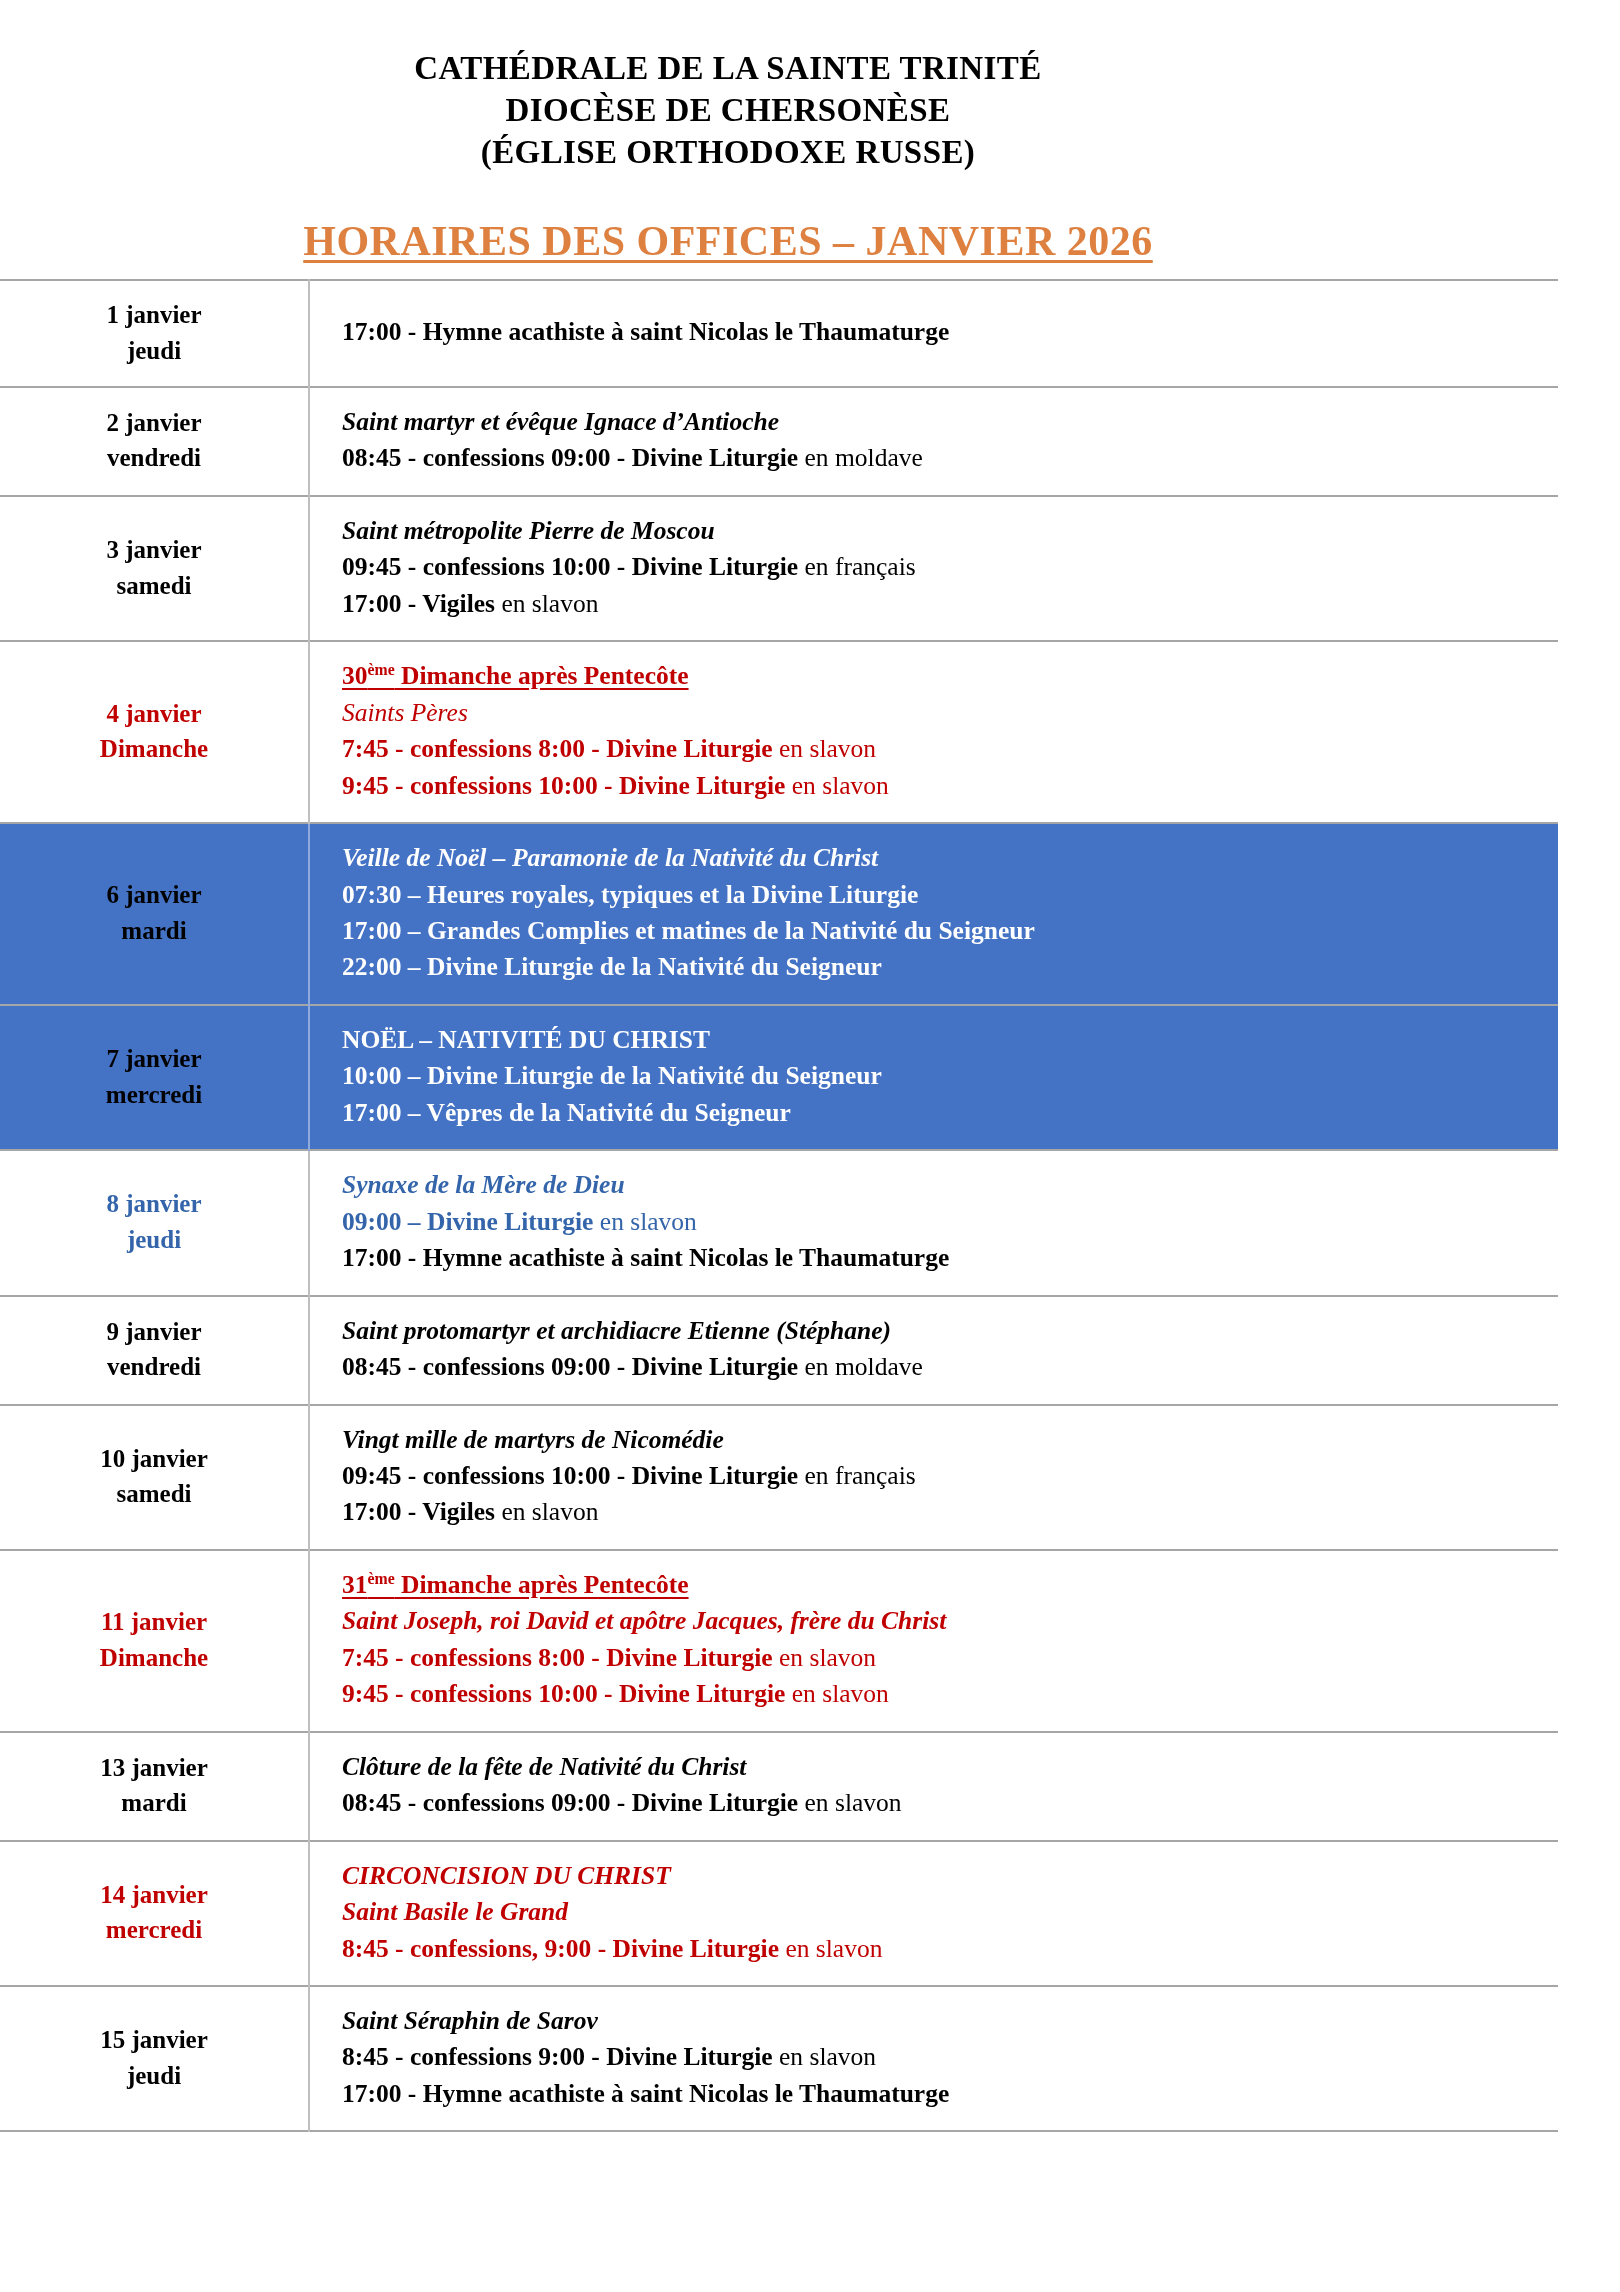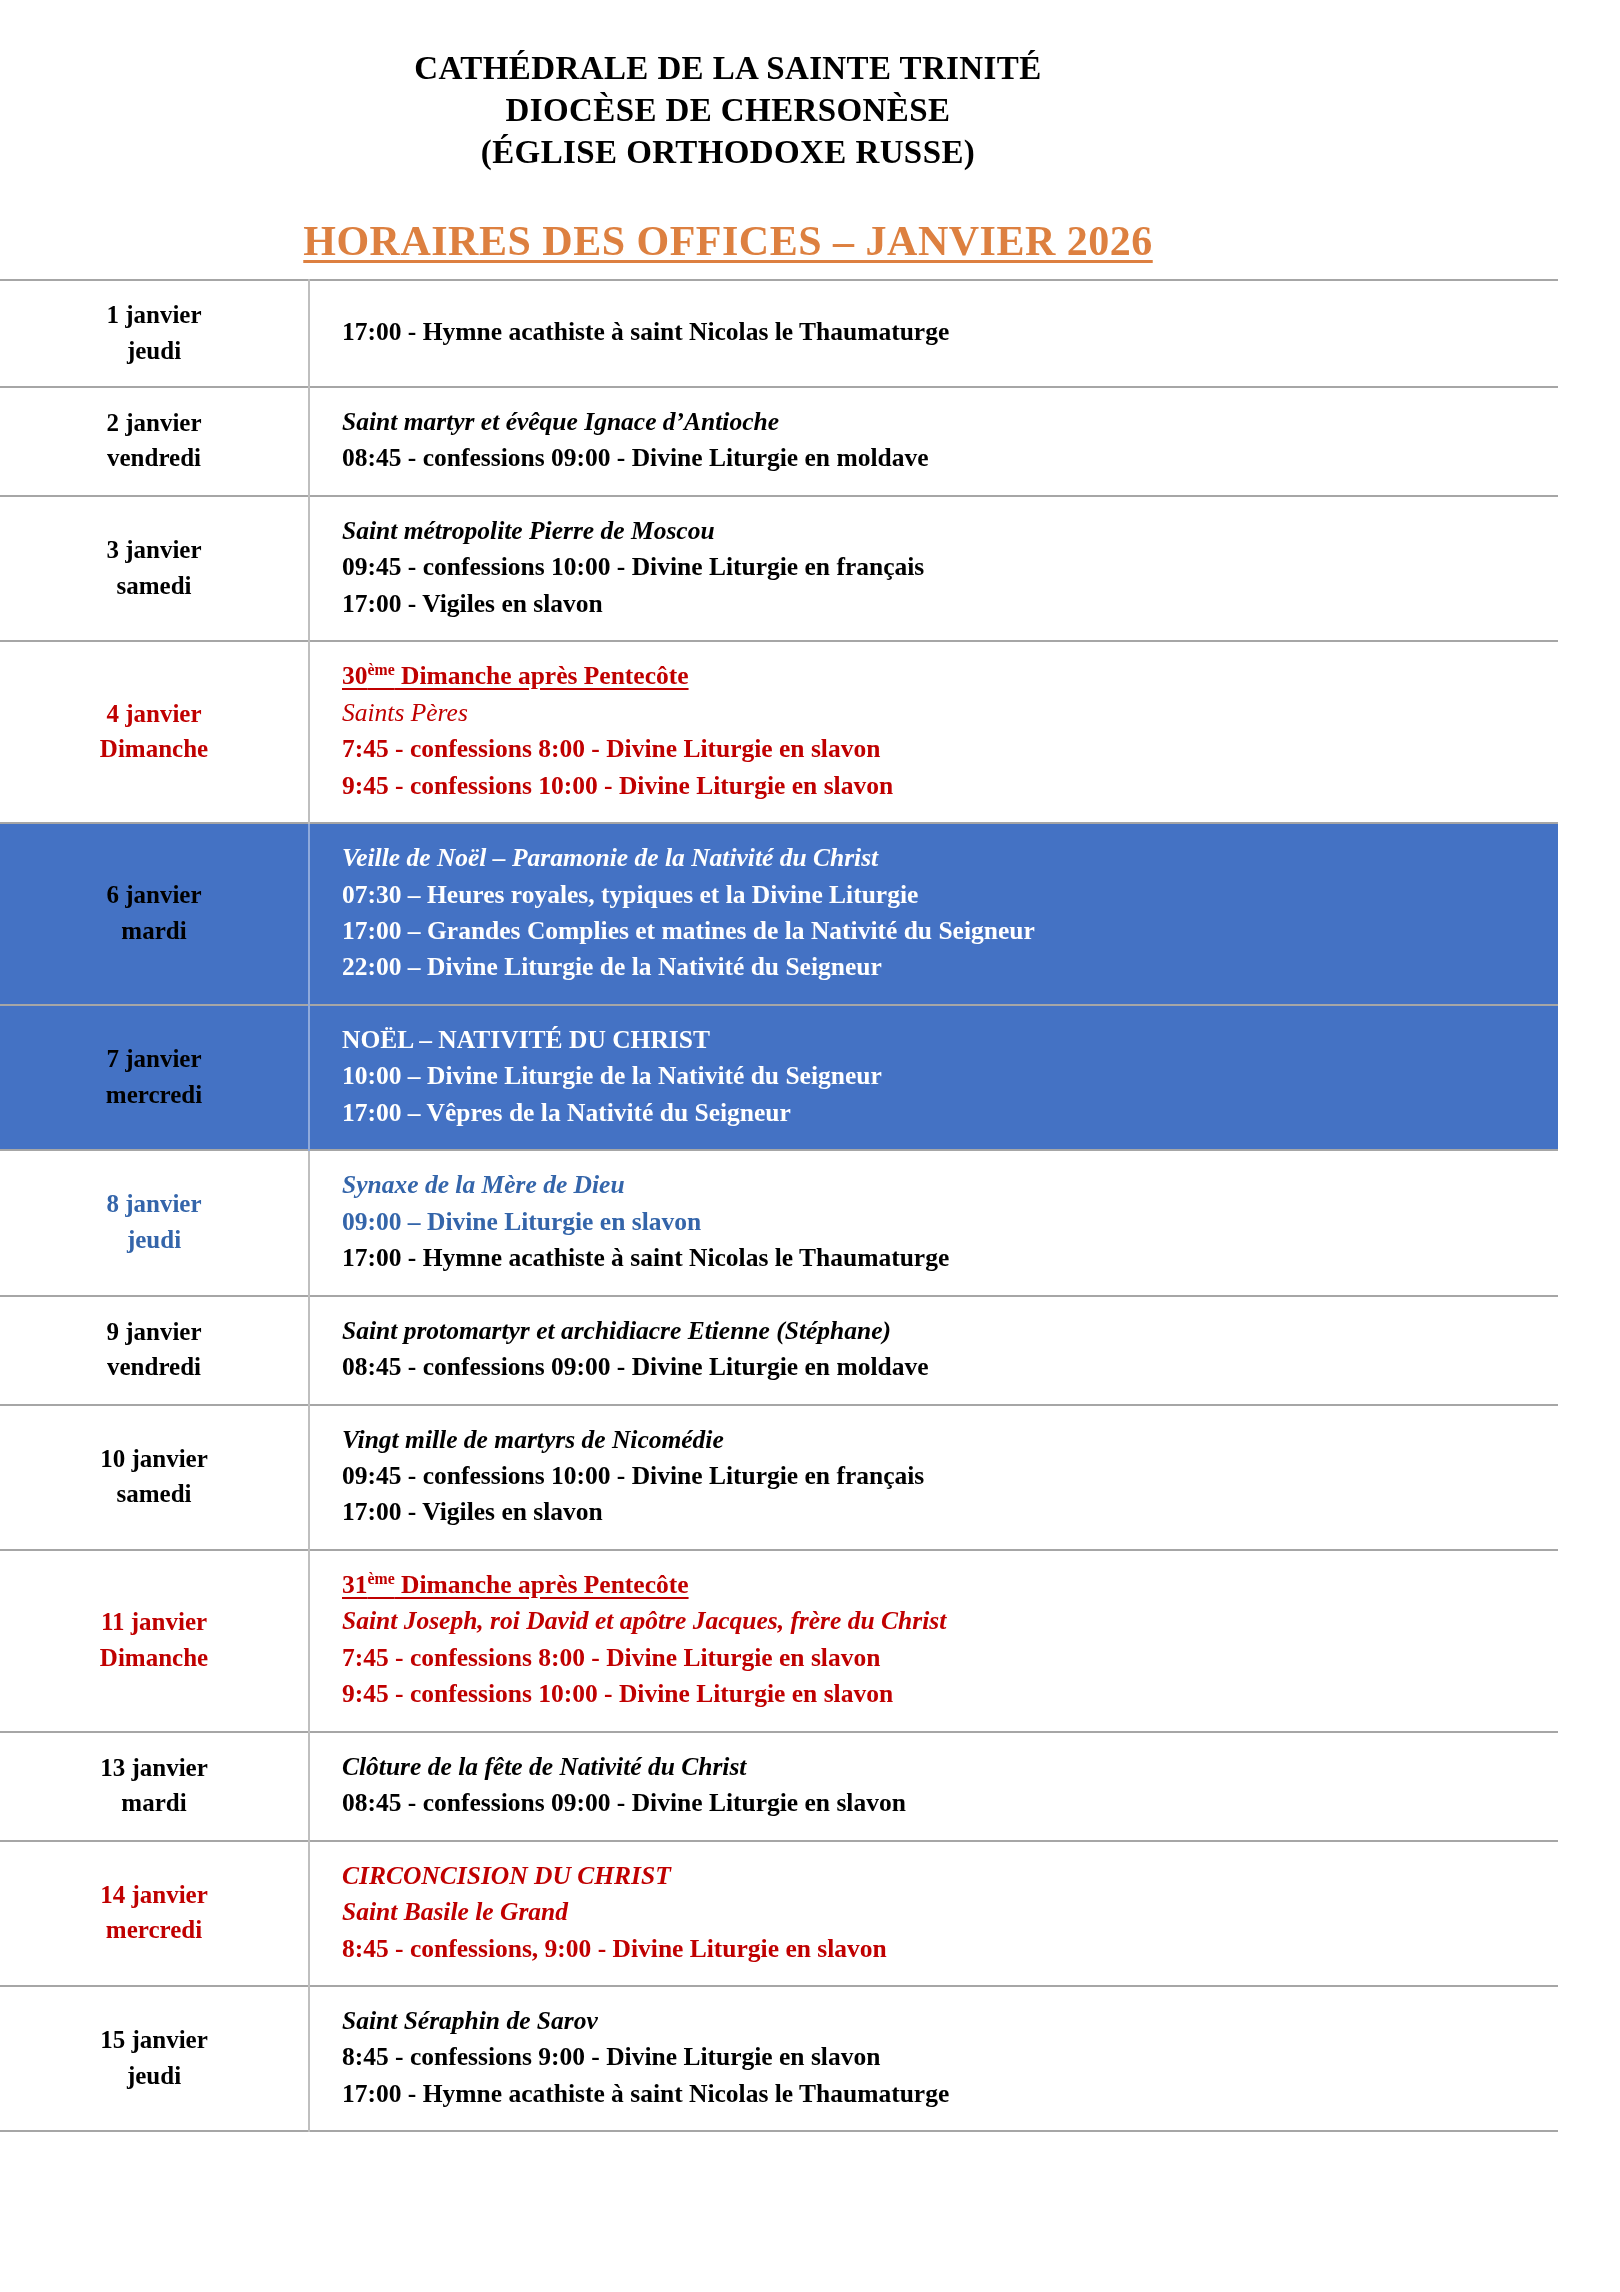--- a/index.html
+++ b/index.html
@@ -105,21 +105,21 @@
   }
   .ln.sched { font-weight: bold; }
   .ln.center { }
   .ln.caps { font-weight: bold; }
   .ln.underline-head {
     font-weight: bold;
     text-decoration: underline;
     text-underline-offset: 3.6px;
     text-decoration-thickness: 1.8px;
   }
-  .soft { font-weight: bold; }
+  .soft { font-weight: normal; }
   .red { color: #C00000; }
   .blue { color: #3465AA; }
   sup.ord {
     font-size: 0.62em;
     vertical-align: super;
     line-height: 0;
     font-weight: bold;
   }
 </style>
 </head>

